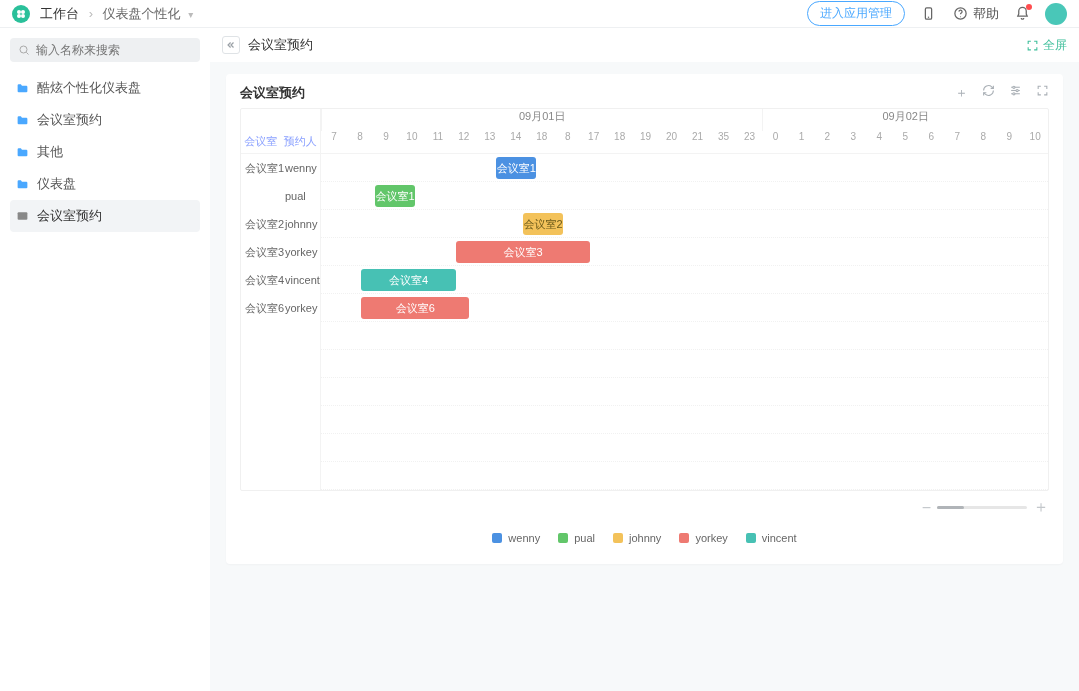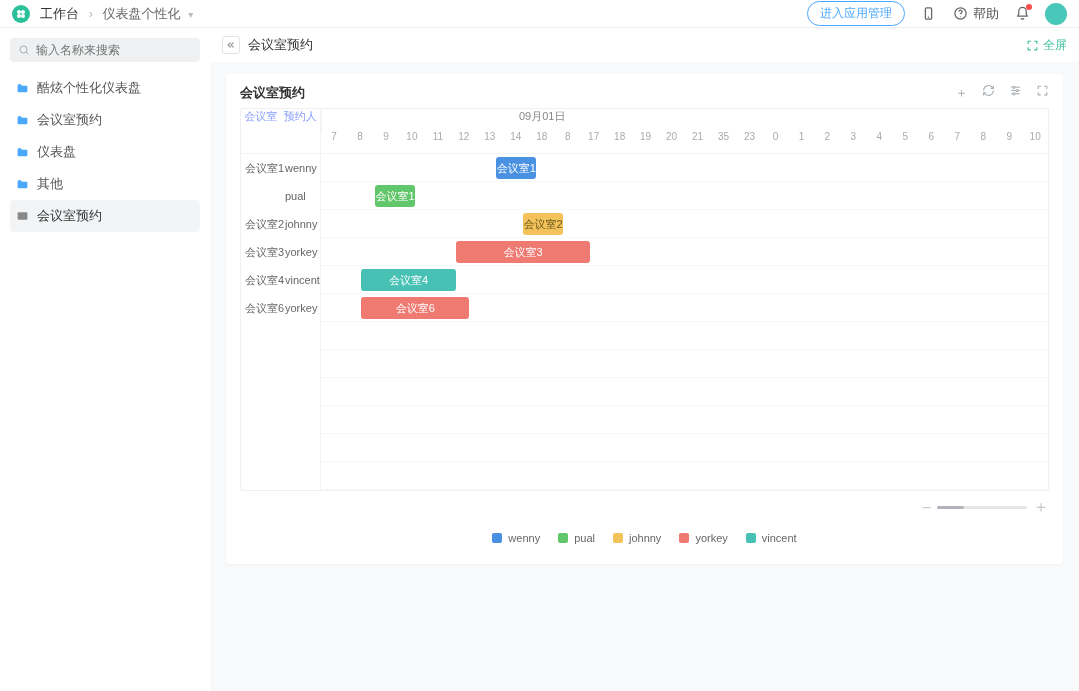--- a/index.html
+++ b/index.html
@@ -46,21 +46,21 @@
   .panel { background:#fff; border-radius:4px; box-shadow:0 1px 2px rgba(0,0,0,0.03); padding:10px 14px 20px; }
   .panel-head{ display:flex; align-items:center; margin-bottom:6px;}
   .panel-head .ptitle{ font-size:13px; font-weight:600; color:#333;}
   .panel-head .tools{ margin-left:auto; display:flex; gap:14px; color:#aab0b6;}
   .panel-head .tools span{cursor:pointer;font-size:13px}
 
   
   .gantt { border:1px solid #f0f0f0; border-radius:2px; margin-top:4px; position:relative;}
   .gantt-inner{ position:relative; }
   .rowlabels{ width:80px; flex:none; border-right:1px solid #f3f3f3;}
-  .rowlabels .labelhead{ height:45px; display:flex; justify-content:space-around; font-size:11px; color:#8aa0ff; border-bottom:1px solid #f3f3f3;padding-bottom:4px;}
+  .rowlabels .labelhead{ height:45px; display:flex; align-items:flex-end; justify-content:space-around; font-size:11px; color:#8aa0ff; border-bottom:1px solid #f3f3f3;padding-bottom:4px;}
   .rowlabels .labelrow{ height:28px; display:flex; align-items:center; font-size:11px; color:#666; padding-left:4px;}
   .rowlabels .labelrow .room{width:40px;}
   .rowlabels .labelrow .person{flex:1}
 
   .grid{ flex:1; overflow:hidden; position:relative;}
   .daterow{ height:22px; display:flex; font-size:11px; color:#888;}
   .daterow .day{ flex:1; text-align:center; border-left:1px solid #f3f3f3;}
   .hourrow{ height:23px; display:flex; font-size:10px; color:#aaa; border-bottom:1px solid #f3f3f3;}
   .hourrow .h{ flex:1; text-align:center;}
   .tracks{ position:relative;}
@@ -153,29 +153,29 @@
             </svg>
           </span>
           <span>会议室预约</span>
         </div>
         <div class="nav-item">
           <span class="folder">
             <svg width="13" height="13" viewBox="0 0 24 24" fill="currentColor">
               <path d="M3 6a2 2 0 0 1 2-2h4l2 3h8a2 2 0 0 1 2 2v8a2 2 0 0 1-2 2H5a2 2 0 0 1-2-2z"></path>
             </svg>
           </span>
+          <span>其他</span>
+        </div>
+        <div class="nav-item">
+          <span class="folder">
+            <svg width="13" height="13" viewBox="0 0 24 24" fill="currentColor">
+              <path d="M3 6a2 2 0 0 1 2-2h4l2 3h8a2 2 0 0 1 2 2v8a2 2 0 0 1-2 2H5a2 2 0 0 1-2-2z"></path>
+            </svg>
+          </span>
           <span>仪表盘</span>
-        </div>
-        <div class="nav-item">
-          <span class="folder">
-            <svg width="13" height="13" viewBox="0 0 24 24" fill="currentColor">
-              <path d="M3 6a2 2 0 0 1 2-2h4l2 3h8a2 2 0 0 1 2 2v8a2 2 0 0 1-2 2H5a2 2 0 0 1-2-2z"></path>
-            </svg>
-          </span>
-          <span>其他</span>
         </div>
         <div class="nav-item active">
           <span class="folder">
             <svg width="13" height="13" viewBox="0 0 24 24" fill="currentColor">
               <rect x="3" y="4" width="18" height="14" rx="2"></rect>
             </svg>
           </span>
           <span>会议室预约</span>
         </div>
       </div>
@@ -261,20 +261,21 @@
                   </div>
                   <div class="labelrow">
                     <span class="room">会议室6</span>
                     <span class="person">yorkey</span>
                   </div>
                 </div>
             </div>
             <div class="grid">
               <div class="daterow" id="daterow">
                   <div class="day" style="flex: 0 0 60.7143%;">09月01日</div>
+                  <div class="day" style="flex: 0 0 39.2857%;">09月02日</div>
                 </div>
               <div class="hourrow" id="hourrow">
                   <div class="h">7</div>
                   <div class="h">8</div>
                   <div class="h">9</div>
                   <div class="h">10</div>
                   <div class="h">11</div>
                   <div class="h">12</div>
                   <div class="h">13</div>
                   <div class="h">14</div>

